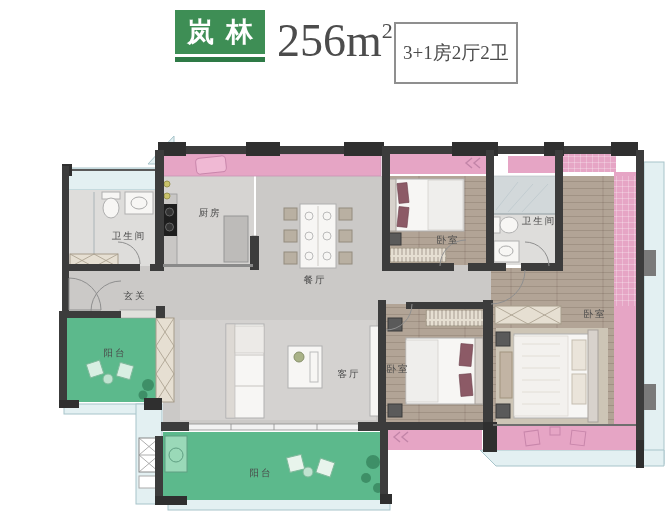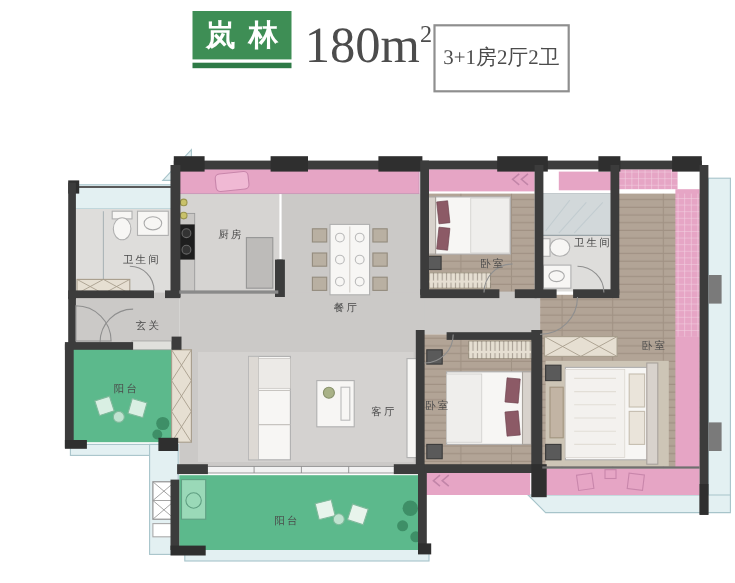--- a/index.html
+++ b/index.html
@@ -36,21 +36,21 @@
 </style>
 </head>
 <body>
 
 <div id="stage">
 
   <div class="brand-box">
     <span>岚林</span>
   </div>
   <div class="brand-underline"></div>
-  <div class="area-wrap"><span>180m</span><sup>2</sup></div>
+  <div class="area-wrap"><span>256m</span><sup>2</sup></div>
   <div class="spec-box">
     <span>3+1房2厅2卫</span>
   </div>
 
   <svg width="668" height="530" viewBox="0 0 668 530">
     <defs>
       <pattern id="wood" width="46" height="7" patternUnits="userSpaceOnUse">
         <path d="M0 6.5 H46 M23 0 V7" stroke="rgba(70,52,40,0.16)" stroke-width="1" fill="none"></path>
       </pattern>
       <pattern id="grid" width="6" height="6" patternUnits="userSpaceOnUse">

